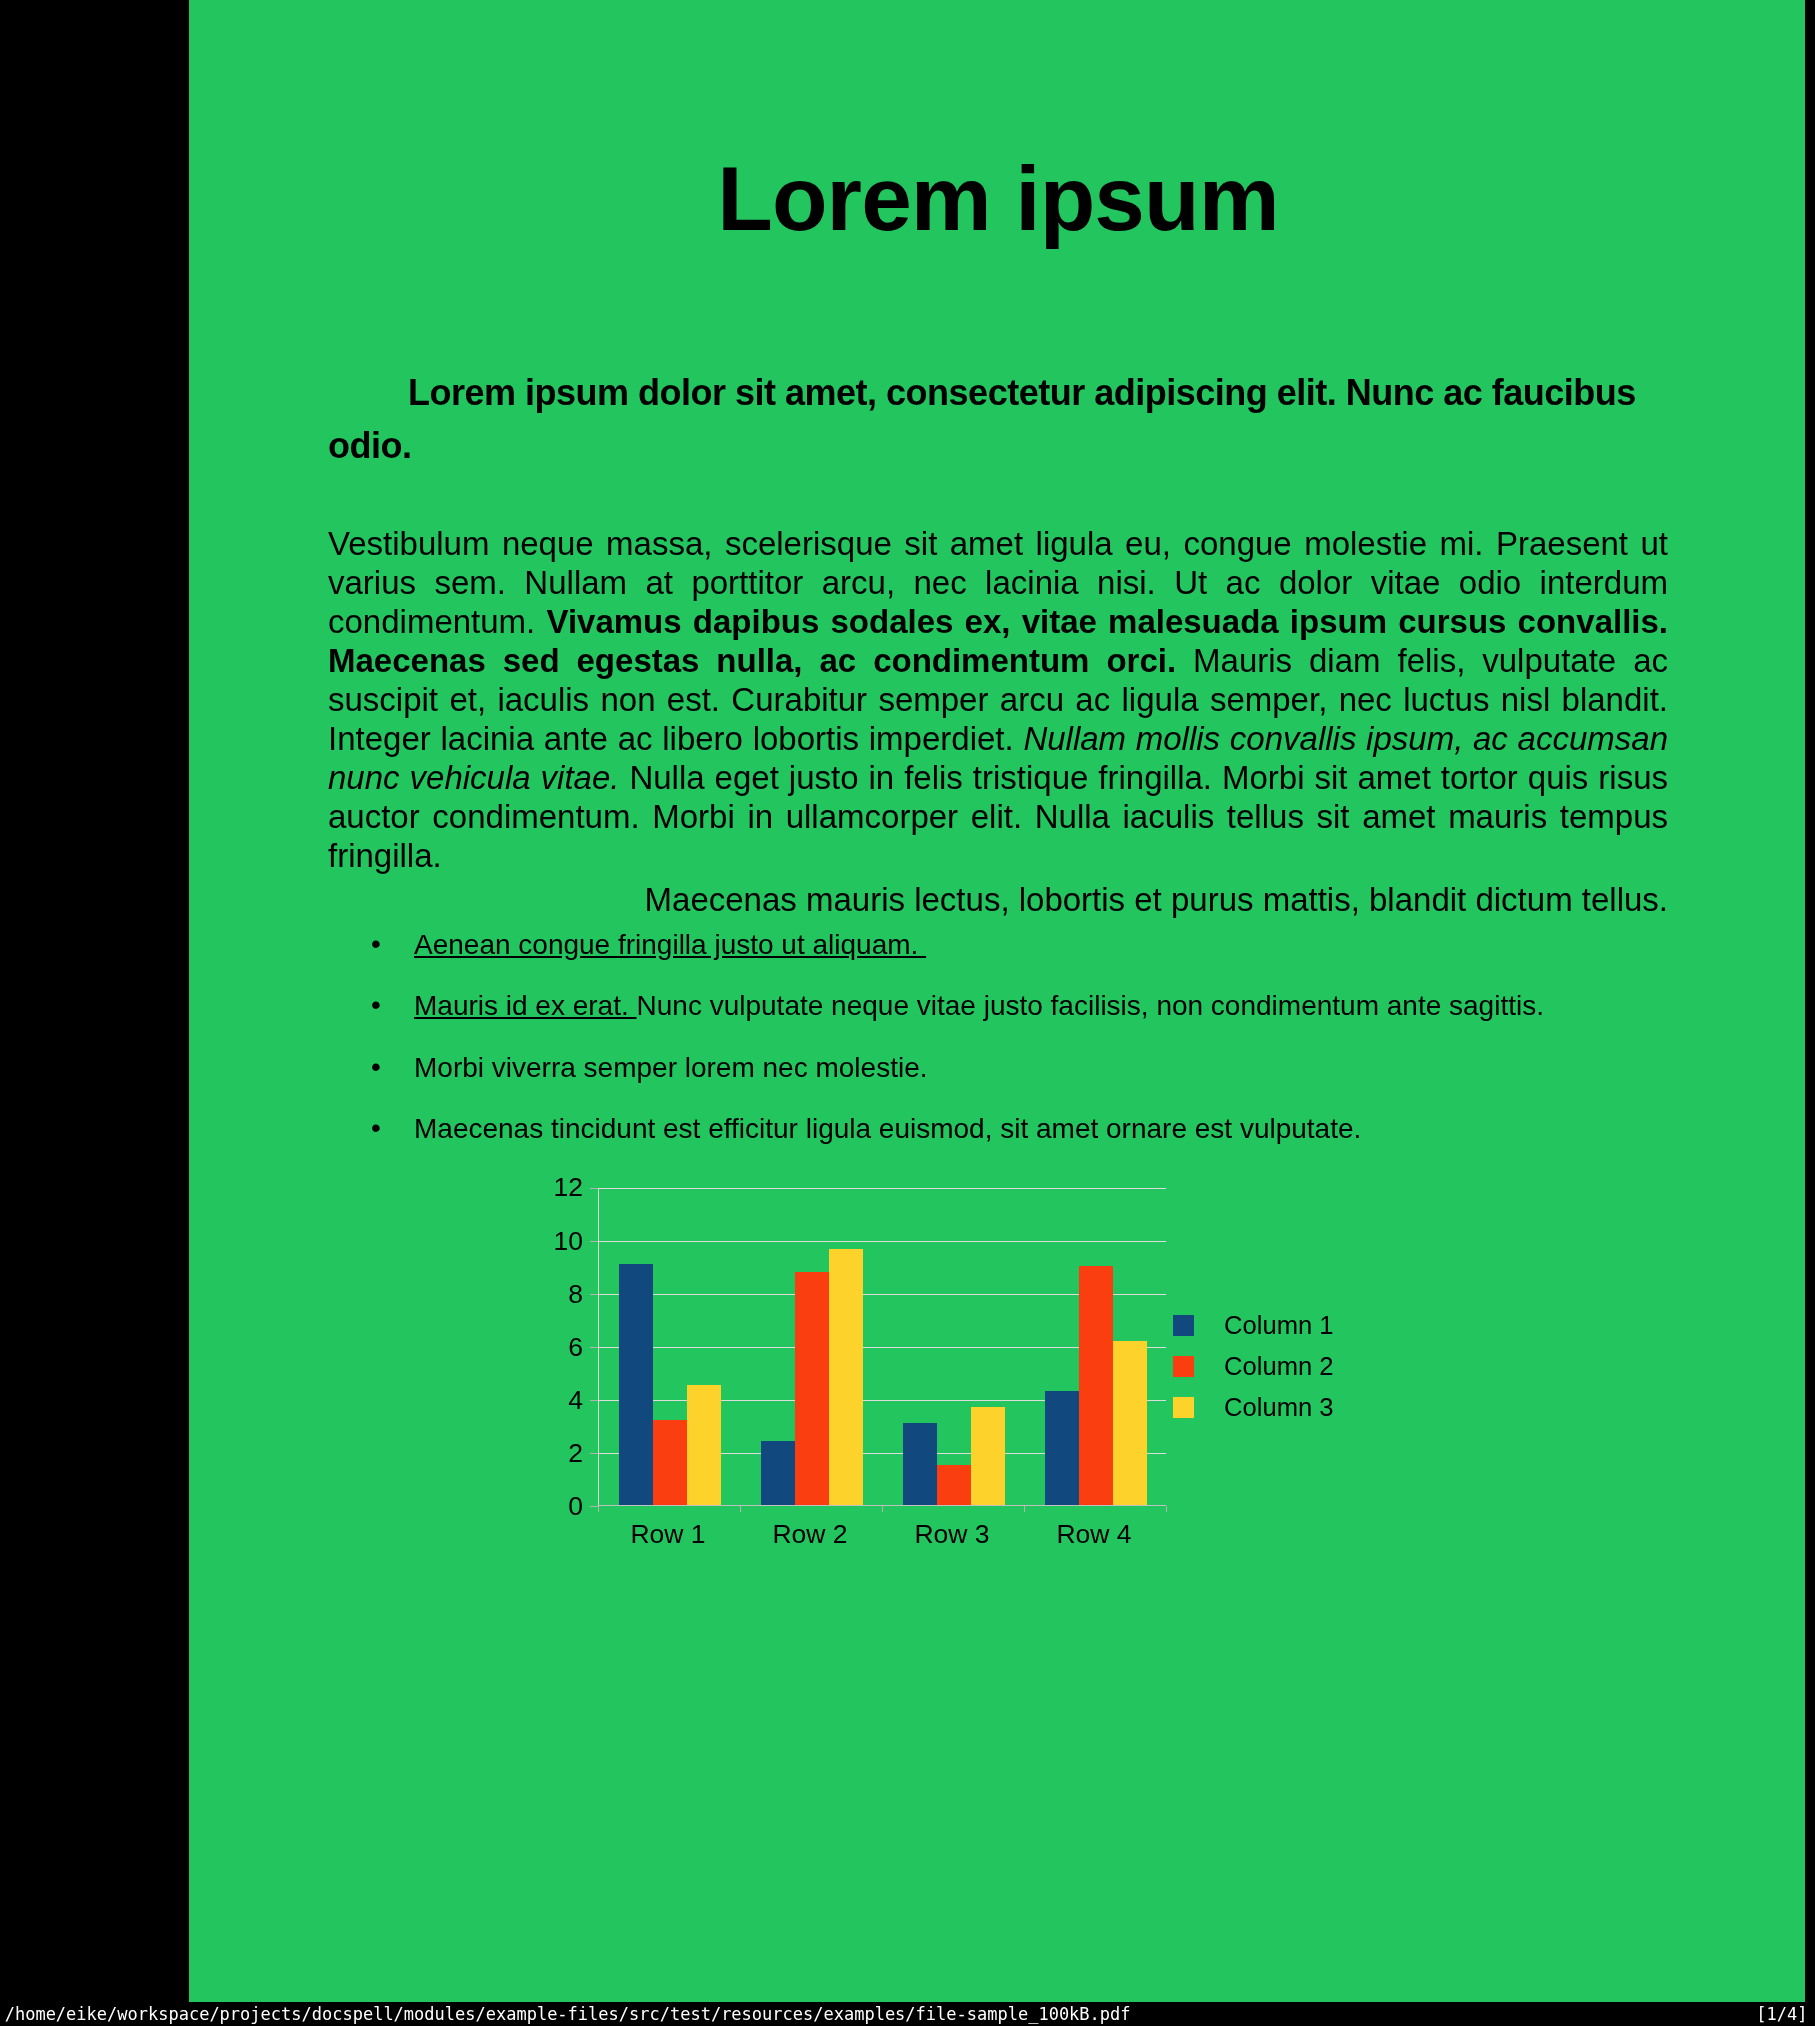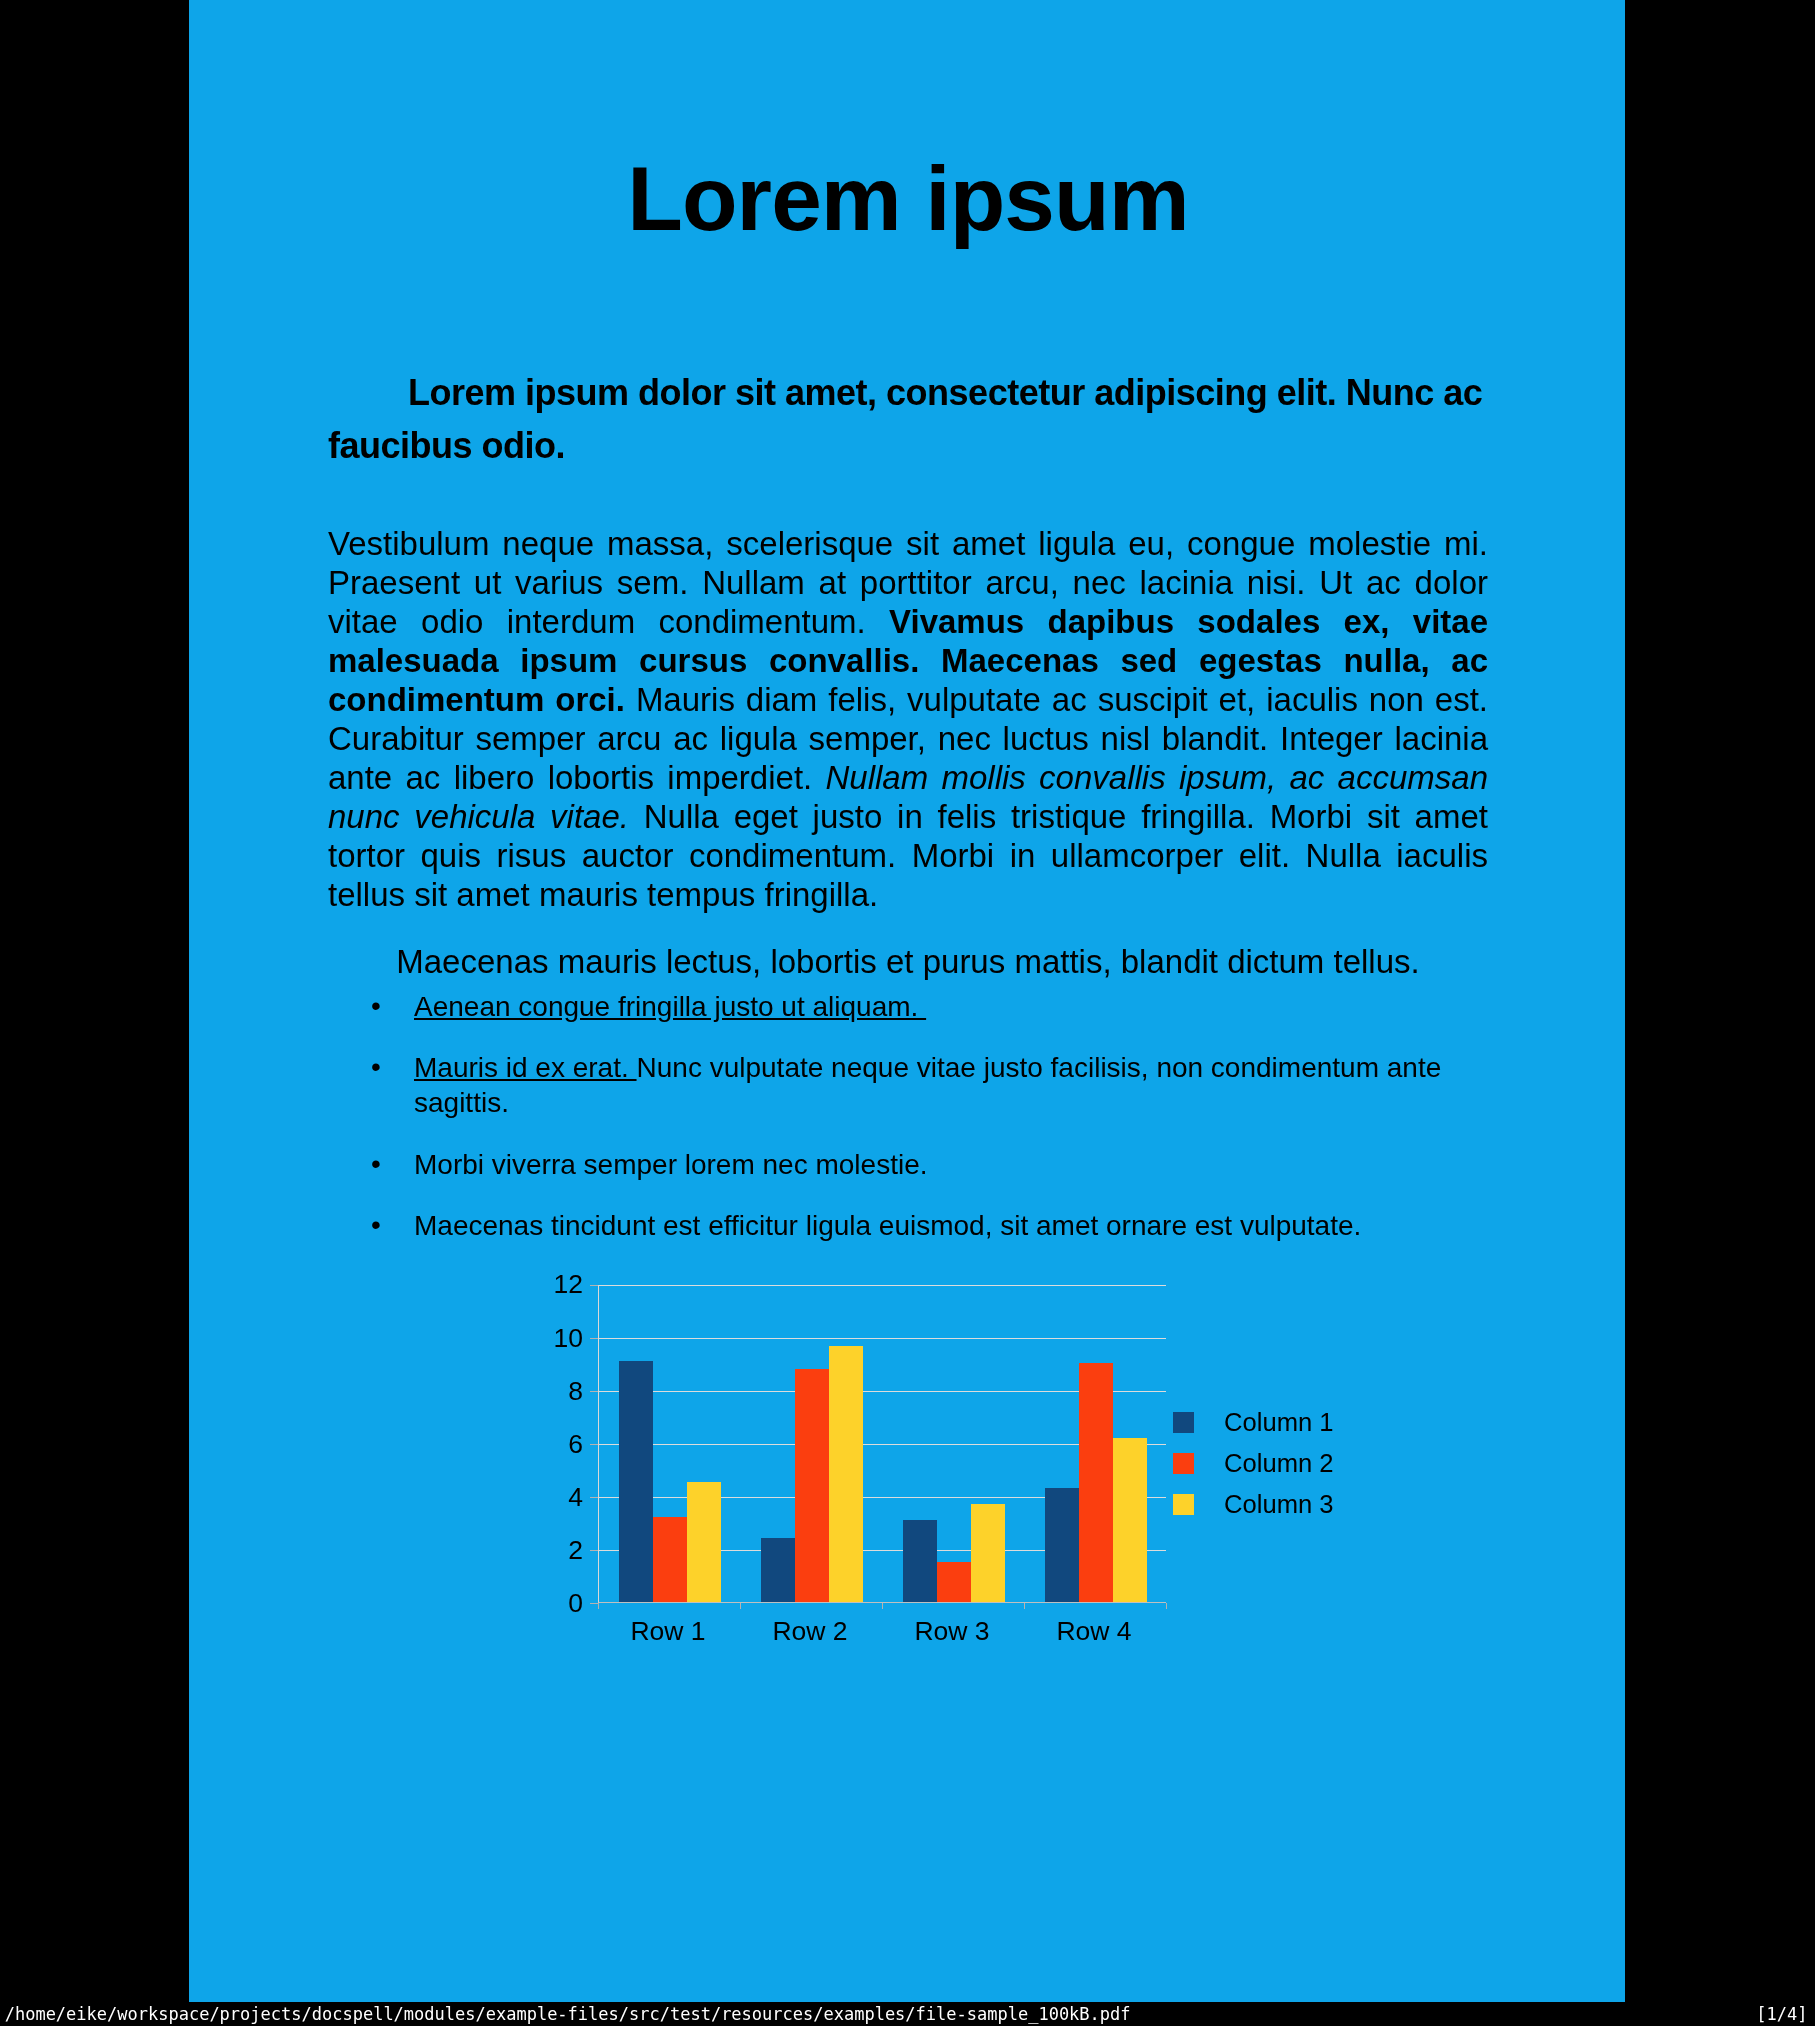--- a/index.html
+++ b/index.html
@@ -5,40 +5,40 @@
   * { margin:0; padding:0; box-sizing:border-box; }
   html,body { background:#000; }
   .screen {
     position:relative; width:1815px; height:2026px;
     background:#000; overflow:hidden;
     font-family:"Liberation Sans","DejaVu Sans",sans-serif;
     color:#000;
   }
   .page {
     position:absolute; left:189px; top:0;
-    width:1436px; height:2002px;
-    background:#0ea5e9;
+    width:1616px; height:2002px;
+    background:#22c55e;
     padding:0 137px 0 139px;
   }
   h1.doc-title {
     margin-top:151px;
     font-size:91px; font-weight:bold; line-height:95px;
     text-align:center; letter-spacing:-0.9px;
   }
   h2.doc-heading {
     margin-top:120px;
     font-size:36px; font-weight:bold; line-height:53px;
     text-indent:80px; letter-spacing:-0.5px;
   }
   p.body-par {
     margin-top:52px;
     font-size:33px; line-height:39px;
     text-align:justify;
   }
-  p.par2 { margin-top:28px; text-align:center; }
+  p.par2 { margin-top:5px; text-align:right; }
   .b { font-weight:bold; }
   .i { font-style:italic; }
   .u { text-decoration:underline; }
   ul.doc-list {
     margin-top:7.6px; list-style:none; padding-left:86px;
     font-size:28px; line-height:35px;
   }
   ul.doc-list li { position:relative; margin-bottom:26.5px; }
   ul.doc-list li::before {
     content:"\2022";

